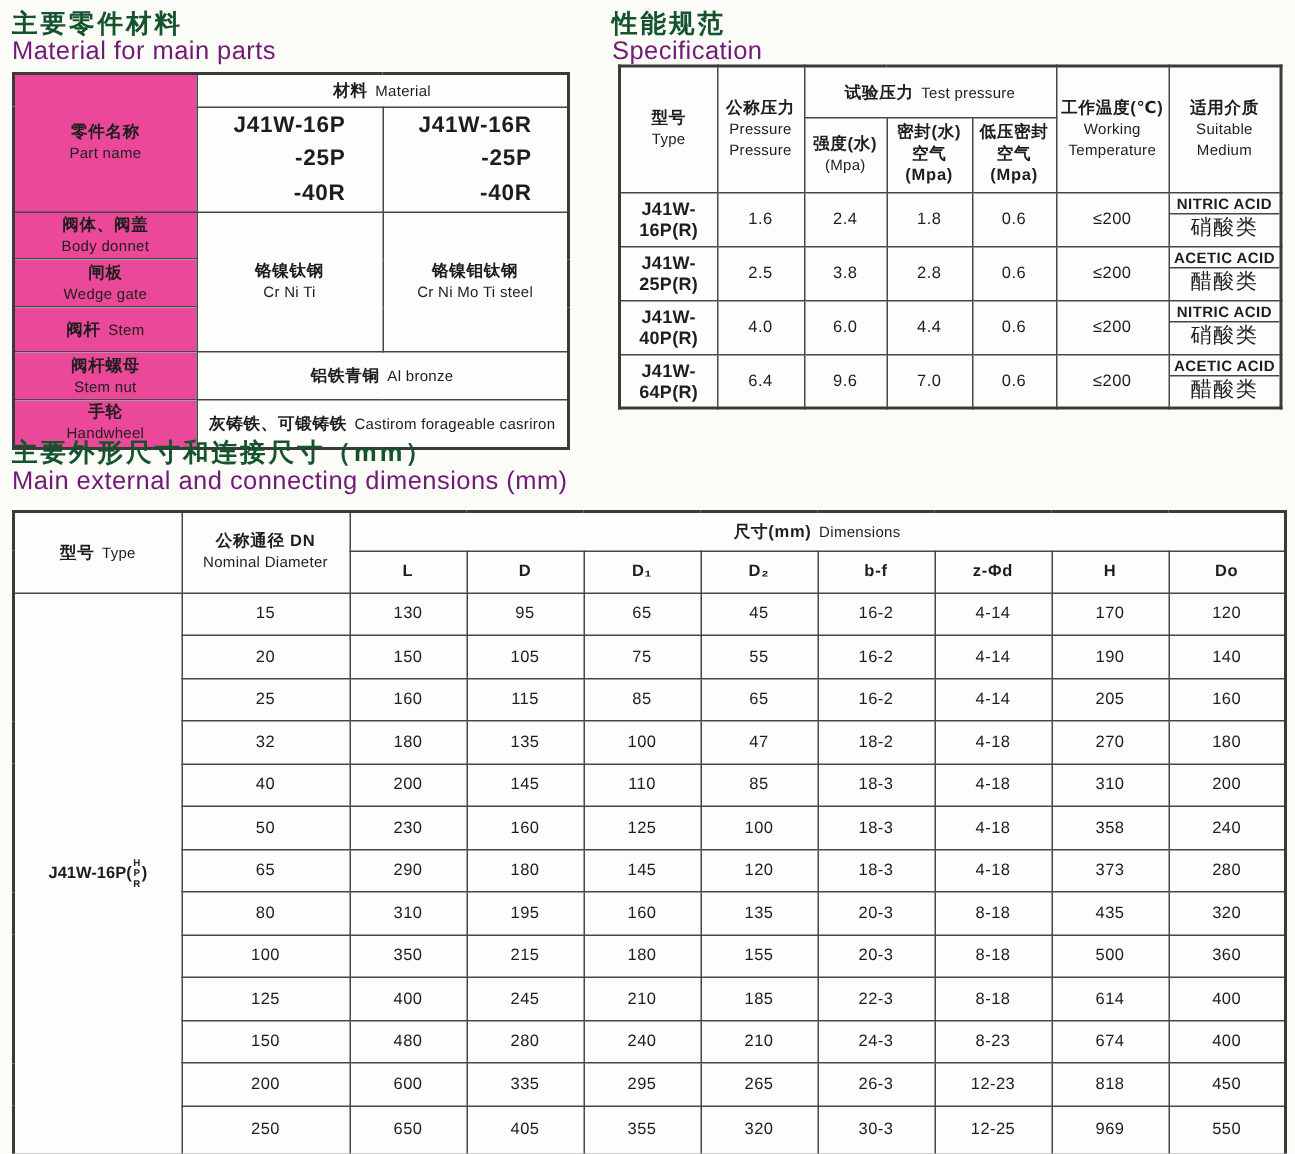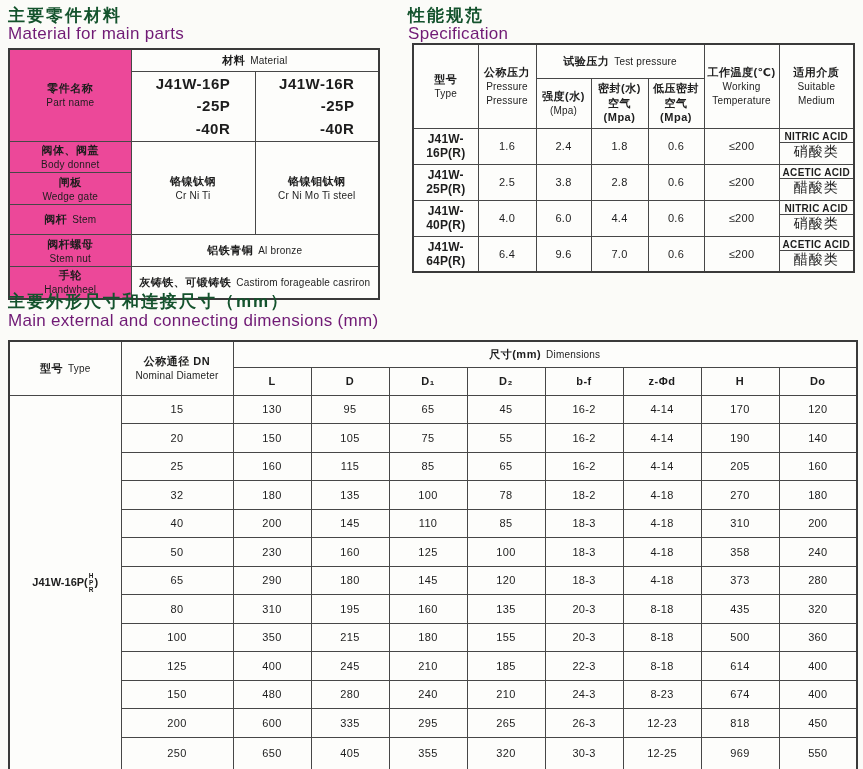--- a/index.html
+++ b/index.html
@@ -296,21 +296,21 @@
     <td class="num">16-2</td>
     <td class="num">4-14</td>
     <td class="num">205</td>
     <td class="num">160</td>
   </tr>
   <tr style="height:28.5px;">
     <td class="num">32</td>
     <td class="num">180</td>
     <td class="num">135</td>
     <td class="num">100</td>
-    <td class="num">78</td>
+    <td class="num">47</td>
     <td class="num">18-2</td>
     <td class="num">4-18</td>
     <td class="num">270</td>
     <td class="num">180</td>
   </tr>
   <tr style="height:28.5px;">
     <td class="num">40</td>
     <td class="num">200</td>
     <td class="num">145</td>
     <td class="num">110</td>

